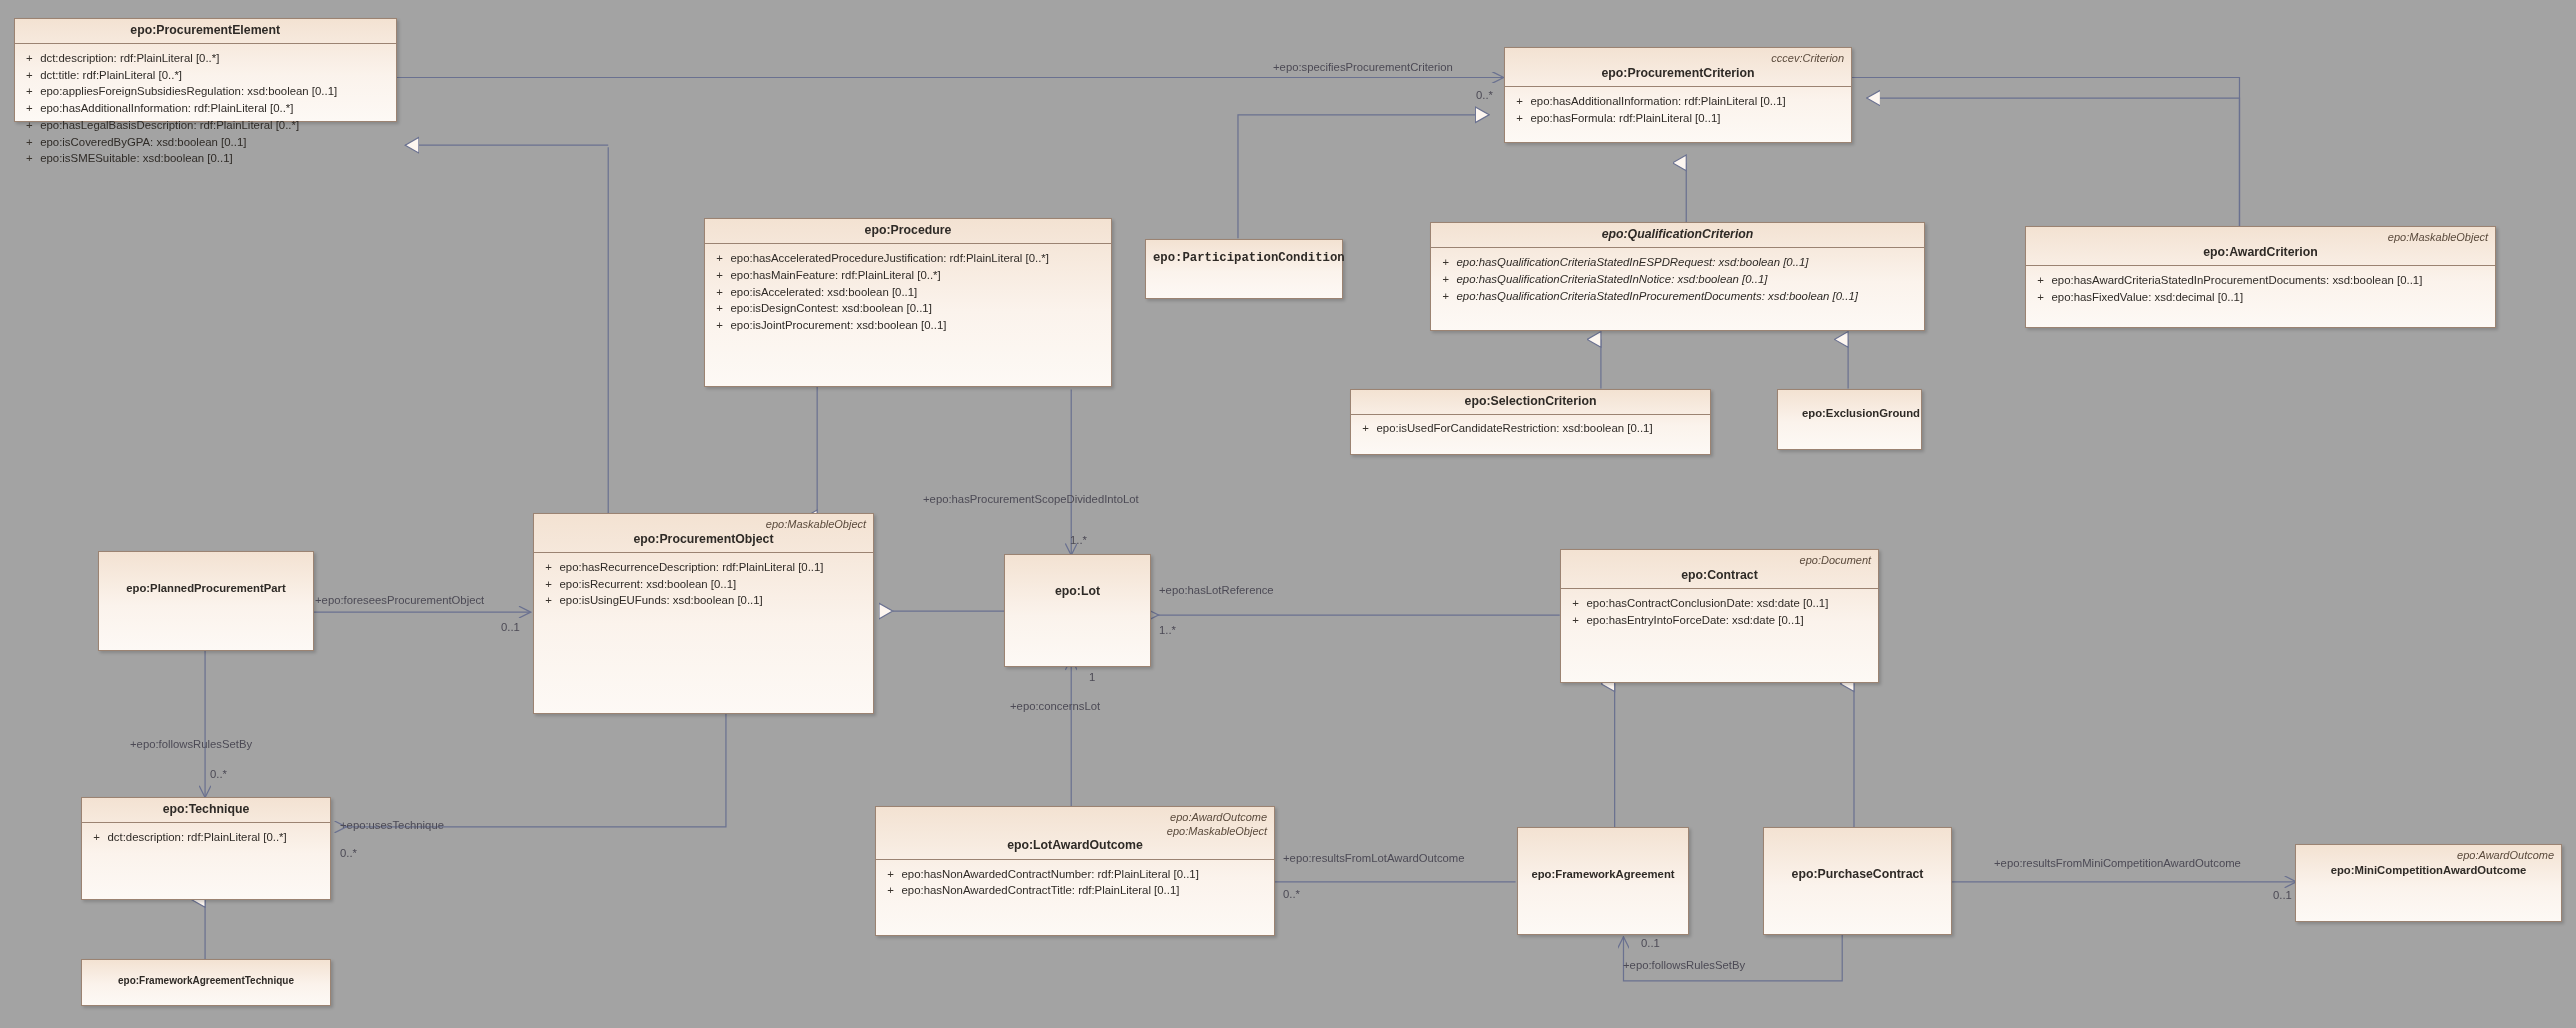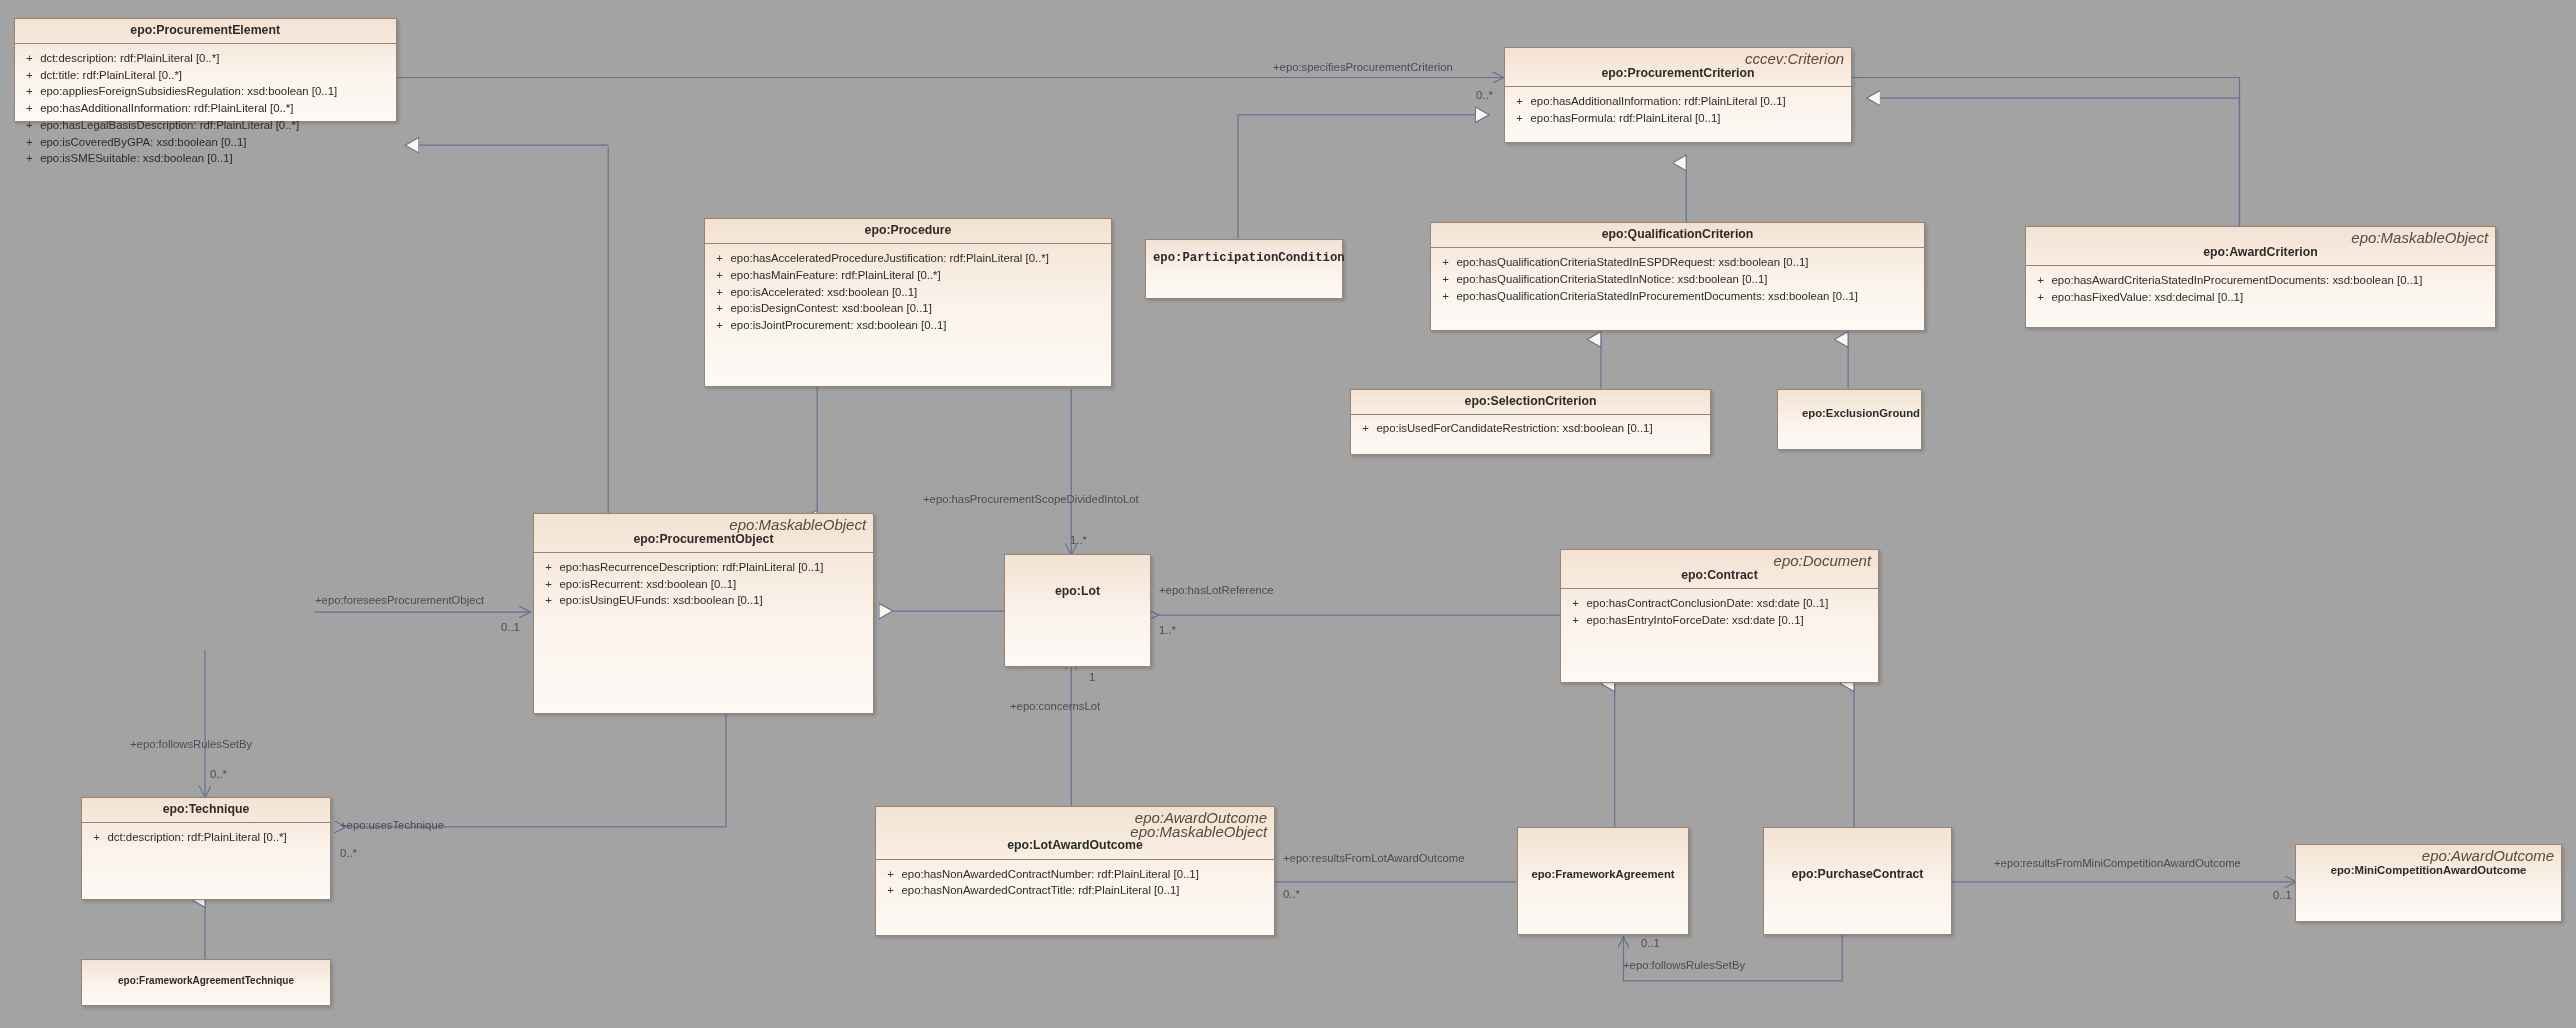--- a/index.html
+++ b/index.html
@@ -39,21 +39,21 @@
     position: relative;
     padding: 3.9px 6.9px 4.9px 6.9px;
     box-sizing: border-box;
   }
   .umlbox.compart .hdr {
     border-bottom: 1px solid #9b8372;
   }
   .stereo {
     text-align: right;
     font-style: italic;
-    font-size: 15px;
+    font-size: 11px;
     color: #5a4a3c;
     line-height: 13.7px;
     white-space: nowrap;
   }
   .cname {
     text-align: center;
     font-weight: bold;
     font-size: 12.3px;
     color: #2e2a26;
     line-height: 15.7px;
@@ -255,21 +255,21 @@
         </div>
     </div>
   </div>
 
   <div class="umlbox" style="left:1145px; top:239px; width:198px; height:60px;">
     <div class="hdr" style="padding-top:11px;font-family:Liberation Mono, monospace;">
       <div class="cname">epo:ParticipationCondition</div>
     </div>
   </div>
 
-  <div class="umlbox compart" style="left:1430px; top:222px; width:495px; height:109px;">
+  <div class="umlbox compart" style="left:1430px; top:222px; width:495px; height:109px;font-style:italic;">
     <div class="hdr">
       <div class="cname">epo:QualificationCriterion</div>
     </div>
     <div class="attrs">
       <div class="attr">
           <span class="plus">+</span>
           <span class="atxt">epo:hasQualificationCriteriaStatedInESPDRequest: xsd:boolean [0..1]</span>
         </div>
       <div class="attr">
           <span class="plus">+</span>
@@ -310,20 +310,25 @@
         </div>
     </div>
   </div>
 
   <div class="umlbox" style="left:1777px; top:389px; width:145px; height:61px;">
     <div class="hdr" style="padding-top:15.7px;padding-left:24px;">
       <div class="cname" style="font-size:11.3px;">epo:ExclusionGround</div>
     </div>
   </div>
 
+  <div class="umlbox" style="left:98px; top:551px; width:216px; height:100px;">
+    <div class="hdr" style="padding-top:29px;">
+      <div class="cname" style="font-size:11.3px;">epo:PlannedProcurementPart</div>
+    </div>
+  </div>
 
   <div class="umlbox compart" style="left:533px; top:513px; width:341px; height:201px;">
     <div class="hdr">
       <div class="stereo">epo:MaskableObject</div>
       <div class="cname">epo:ProcurementObject</div>
     </div>
     <div class="attrs">
       <div class="attr">
           <span class="plus">+</span>
           <span class="atxt">epo:hasRecurrenceDescription: rdf:PlainLiteral [0..1]</span>

